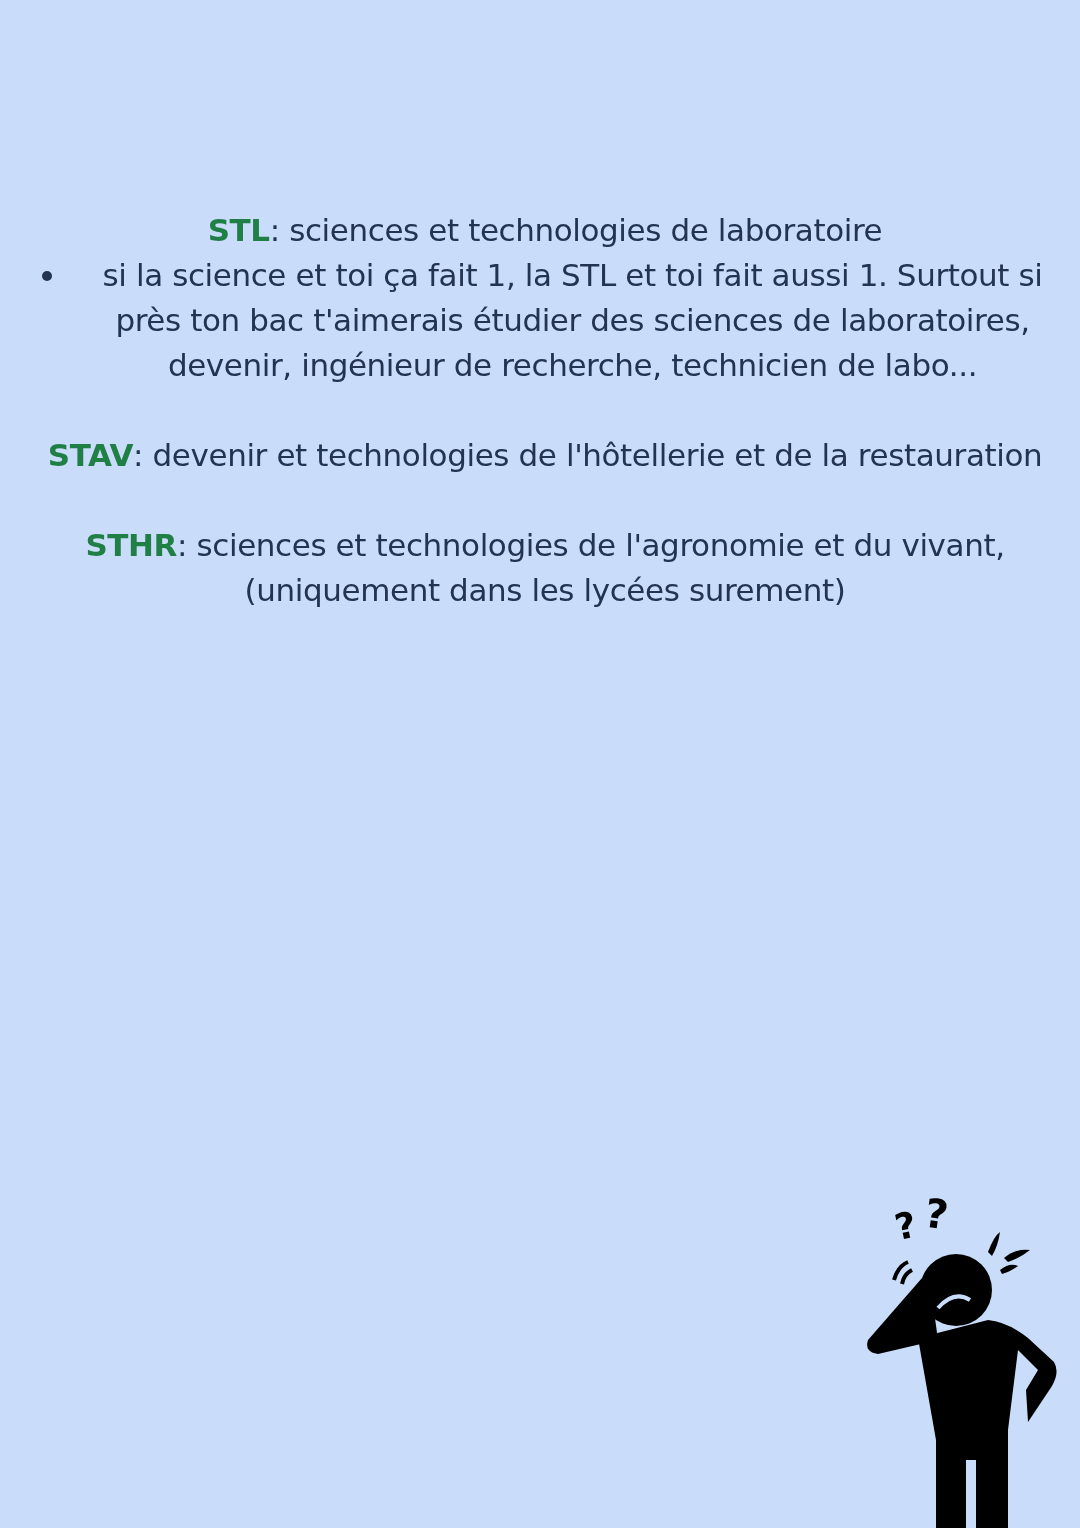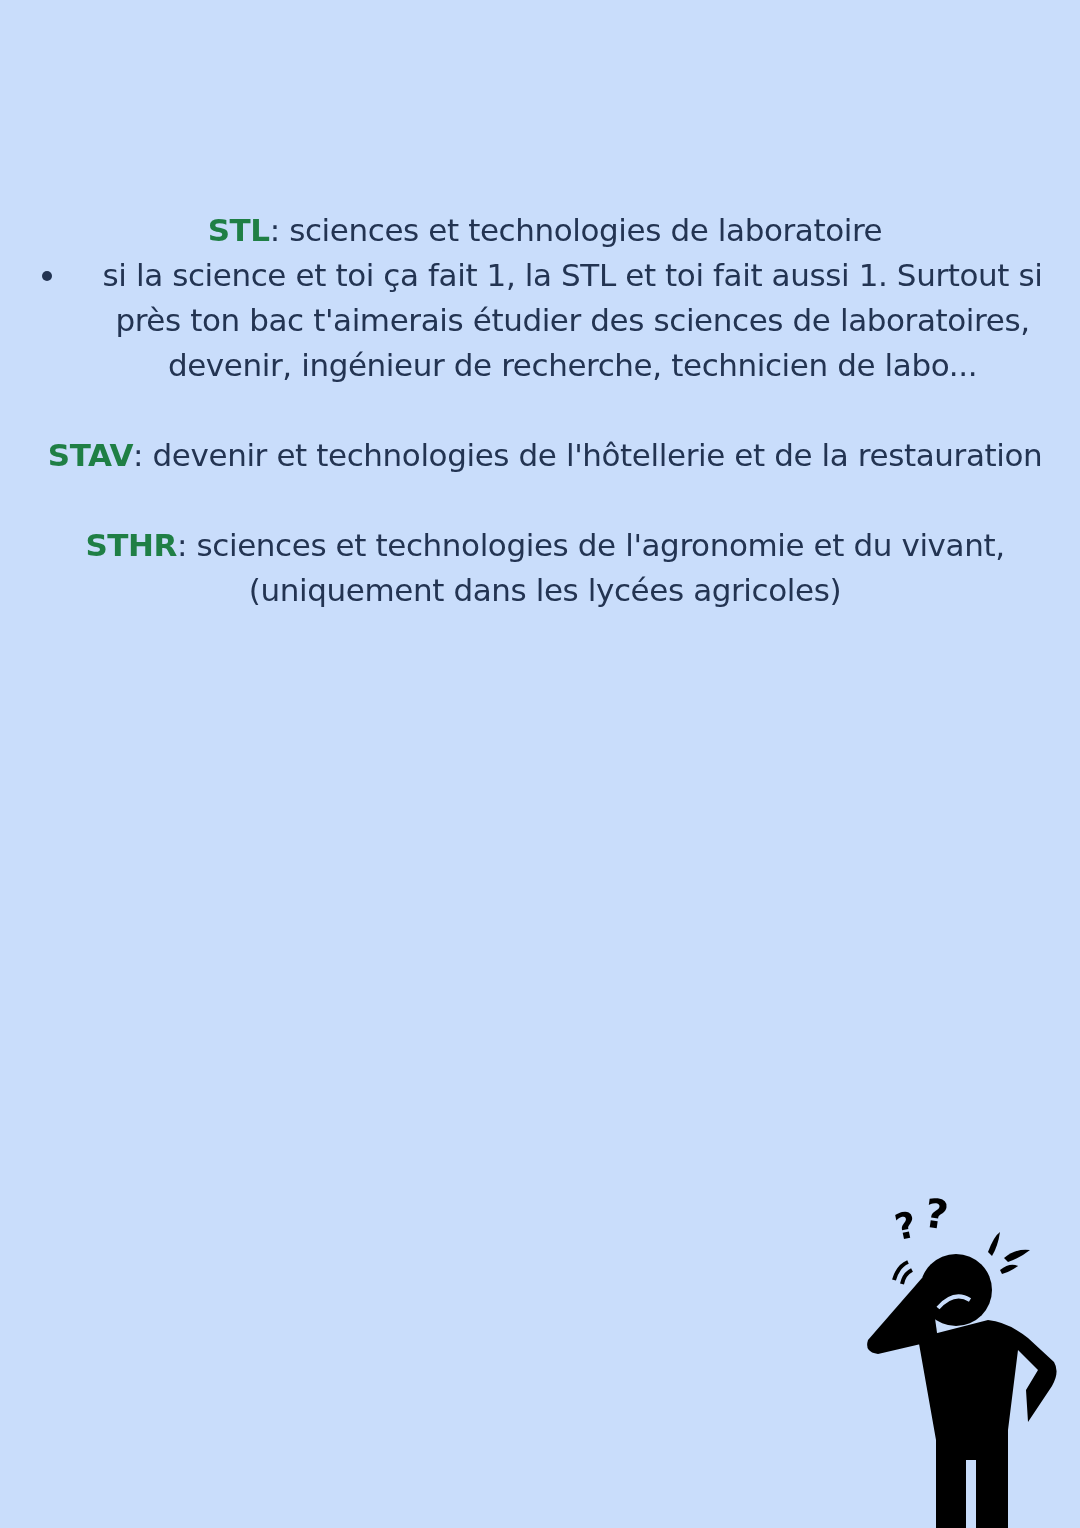--- a/index.html
+++ b/index.html
@@ -76,21 +76,21 @@
   </div>
 
   <div class="section">
   </div>
 
   <div class="section">
     <p class="heading"><span class="code">STAV</span><span>: devenir et technologies de l'hôtellerie et de la restauration</span></p>
   </div>
 
   <div class="section">
-    <p class="heading"><span class="code">STHR</span><span>: sciences et technologies de l'agronomie et du vivant, (uniquement dans les lycées agricoles)</span></p>
+    <p class="heading"><span class="code">STHR</span><span>: sciences et technologies de l'agronomie et du vivant, (uniquement dans les lycées surement)</span></p>
   </div>
 
 </div>
 
 <div class="figure">
   <svg width="210" height="338" viewBox="0 0 210 338" xmlns="http://www.w3.org/2000/svg">
 
     <text x="38" y="48" font-family="DejaVu Sans, sans-serif" font-weight="bold" font-size="36" fill="#000" transform="rotate(-12 50 40)">?</text>
     <text x="66" y="38" font-family="DejaVu Sans, sans-serif" font-weight="bold" font-size="40" fill="#000" transform="rotate(8 78 30)">?</text>
 

